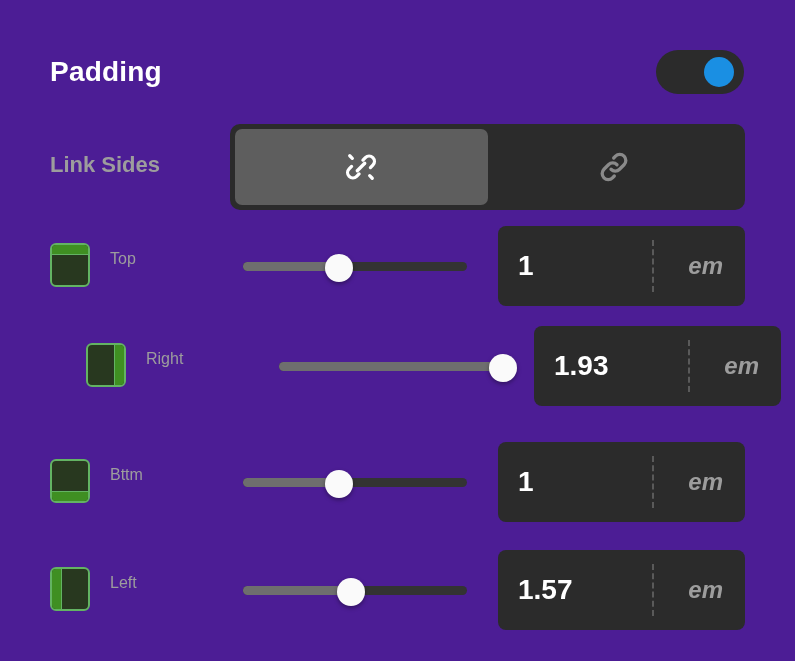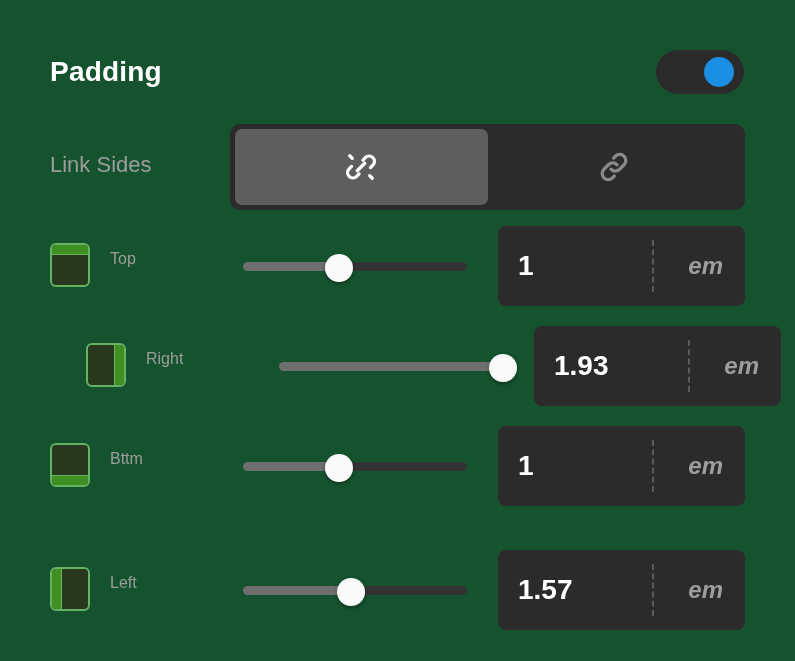--- a/index.html
+++ b/index.html
@@ -9,21 +9,21 @@
     height: 661px;
     background: #3d3d3d;
     font-family: "Liberation Sans", sans-serif;
     overflow: hidden;
   }
 
   .panel {
     position: relative;
     width: 795px;
     height: 661px;
-    background: #14532d;
+    background: #4c1d95;
     text-align: center;
   }
 
   
   .header-row {
     position: absolute;
     left: 0; top: 40px;
     width: 795px; height: 64px;
     display: flex;
     align-items: center;
@@ -60,20 +60,21 @@
     position: absolute;
     left: 0; top: 124px;
     width: 795px; height: 86px;
   }
   .link-label {
     position: absolute;
     left: 50px;
     top: 28px;
     color: #9d9d9d;
     font-size: 22px;
+    font-weight: bold;
   }
   .segmented {
     position: absolute;
     left: 230px;
     top: 0;
     width: 515px;
     height: 86px;
     background: #2b2b2b;
     border-radius: 10px;
     display: flex;
@@ -97,21 +98,21 @@
   .side-row {
     position: absolute;
     left: 0;
     width: 795px;
     height: 84px;
     display: flex;
     align-items: center;
   }
   .side-row.r0 { top: 224px; }
   .side-row.r1 { top: 324px; margin-left: 36px; }
-  .side-row.r2 { top: 424px; padding-left: 17px; }
+  .side-row.r2 { top: 440px; padding-left: 17px; }
   .side-row.r3 { top: 548px; }
 
   .side-icon {
     position: absolute;
     left: 50px;
     top: 19px;
     width: 40px;
     height: 44px;
     border: 2px solid #63b363;
     border-radius: 6px;

